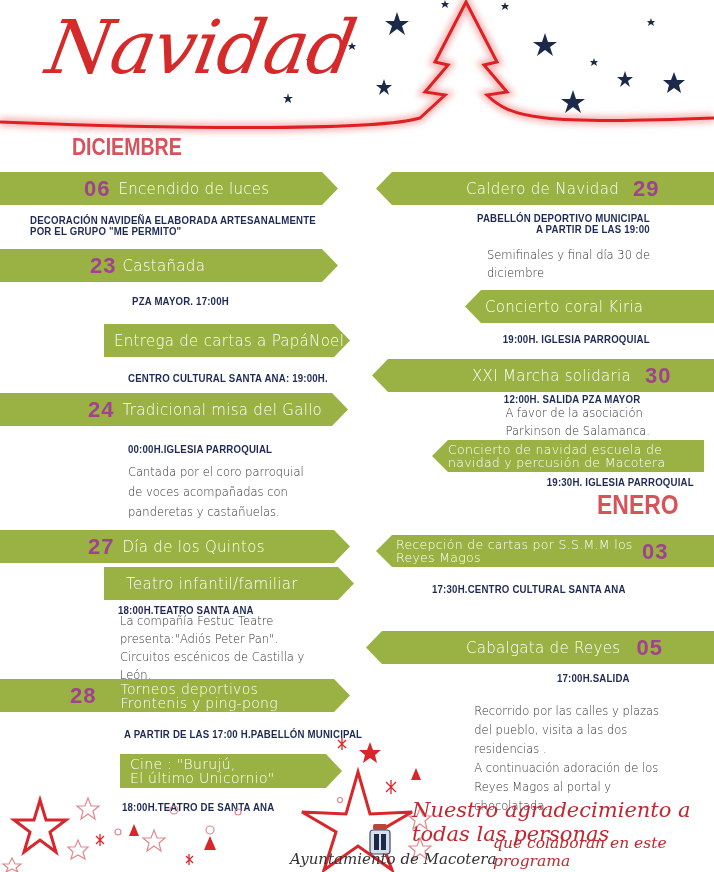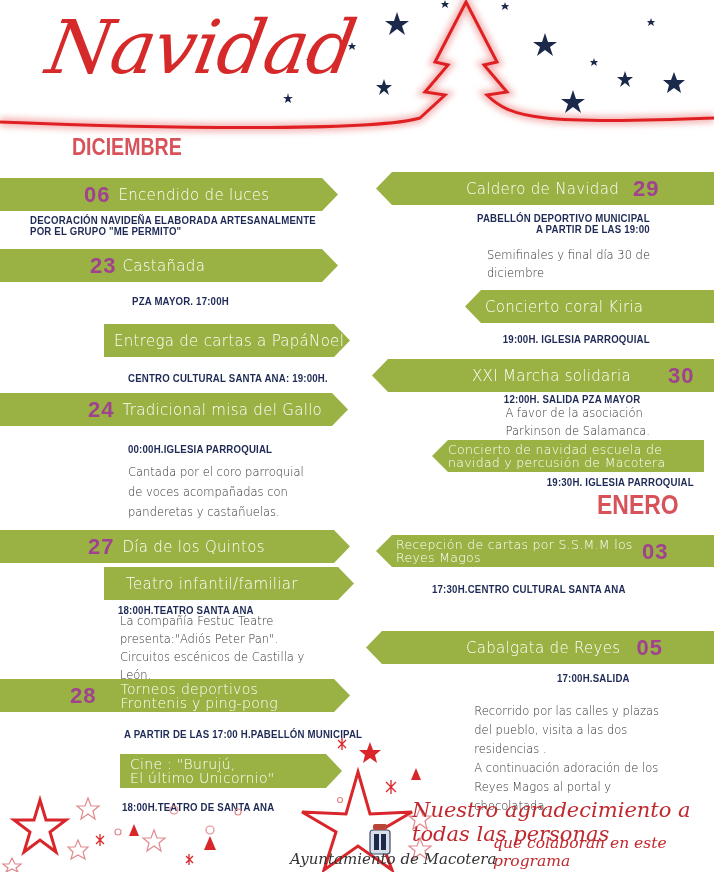--- a/index.html
+++ b/index.html
@@ -78,21 +78,21 @@
     <polygon points="651,18 652,21 655,21 653,23 654,26 651,24 648,26 649,23 647,21 650,21"></polygon>
     <polygon points="445,0 446,3 449,3 447,5 448,8 445,6 442,8 443,5 441,3 444,3"></polygon>
     <polygon points="505,2 506,5 509,5 507,7 508,10 505,8 502,10 503,7 501,5 504,5"></polygon>
     <polygon points="310,56 311,59 314,59 312,61 313,64 310,62 307,64 308,61 306,59 309,59"></polygon>
   </g>
 </svg>
 
 <div class="abs title">Navidad</div>
 <div class="abs month month-dic">DICIEMBRE</div>
 
-<div class="banner right" style="left:0;top:172px;width:338px;padding-left:84px;margin-top:6px;">
+<div class="banner right" style="left:0;top:172px;width:338px;padding-left:84px;">
   <span class="num">06</span>
   <span class="lbl" style="margin-left:8px;">Encendido de luces</span>
 </div>
 <div class="caps" style="left:30px;top:215px;">
   <div>DECORACIÓN NAVIDEÑA ELABORADA ARTESANALMENTE</div>
   <div>POR EL GRUPO "ME PERMITO"</div>
 </div>
 
 <div class="banner right" style="left:0;top:249px;width:338px;padding-left:90px;">
   <span class="num">23</span>
@@ -160,21 +160,21 @@
 <div class="body r" style="right:64px;top:246px;line-height:18px;">
   <div>Semifinales y final día 30 de</div>
   <div>diciembre</div>
 </div>
 
 <div class="banner left" style="left:465px;top:290px;width:249px;padding-left:20px;">
   <span class="lbl">Concierto coral Kiria</span>
 </div>
 <div class="caps r" style="right:64px;top:334px;">19:00H. IGLESIA PARROQUIAL</div>
 
-<div class="banner left" style="left:372px;top:359px;width:342px;padding-left:100px;gap:23px;">
+<div class="banner left" style="left:372px;top:359px;width:342px;padding-left:100px;">
   <span class="lbl">XXI Marcha solidaria</span>
   <span class="num" style="margin-left:14px;">30</span>
 </div>
 <div class="caps r" style="right:74px;top:394px;">12:00H. SALIDA PZA MAYOR</div>
 <div class="body r" style="right:64px;top:404px;line-height:18px;">
   <div>A favor de la asociación</div>
   <div>Parkinson de Salamanca.</div>
 </div>
 
 <div class="banner left two" style="left:432px;top:440px;width:272px;padding-left:16px;height:32px;">

